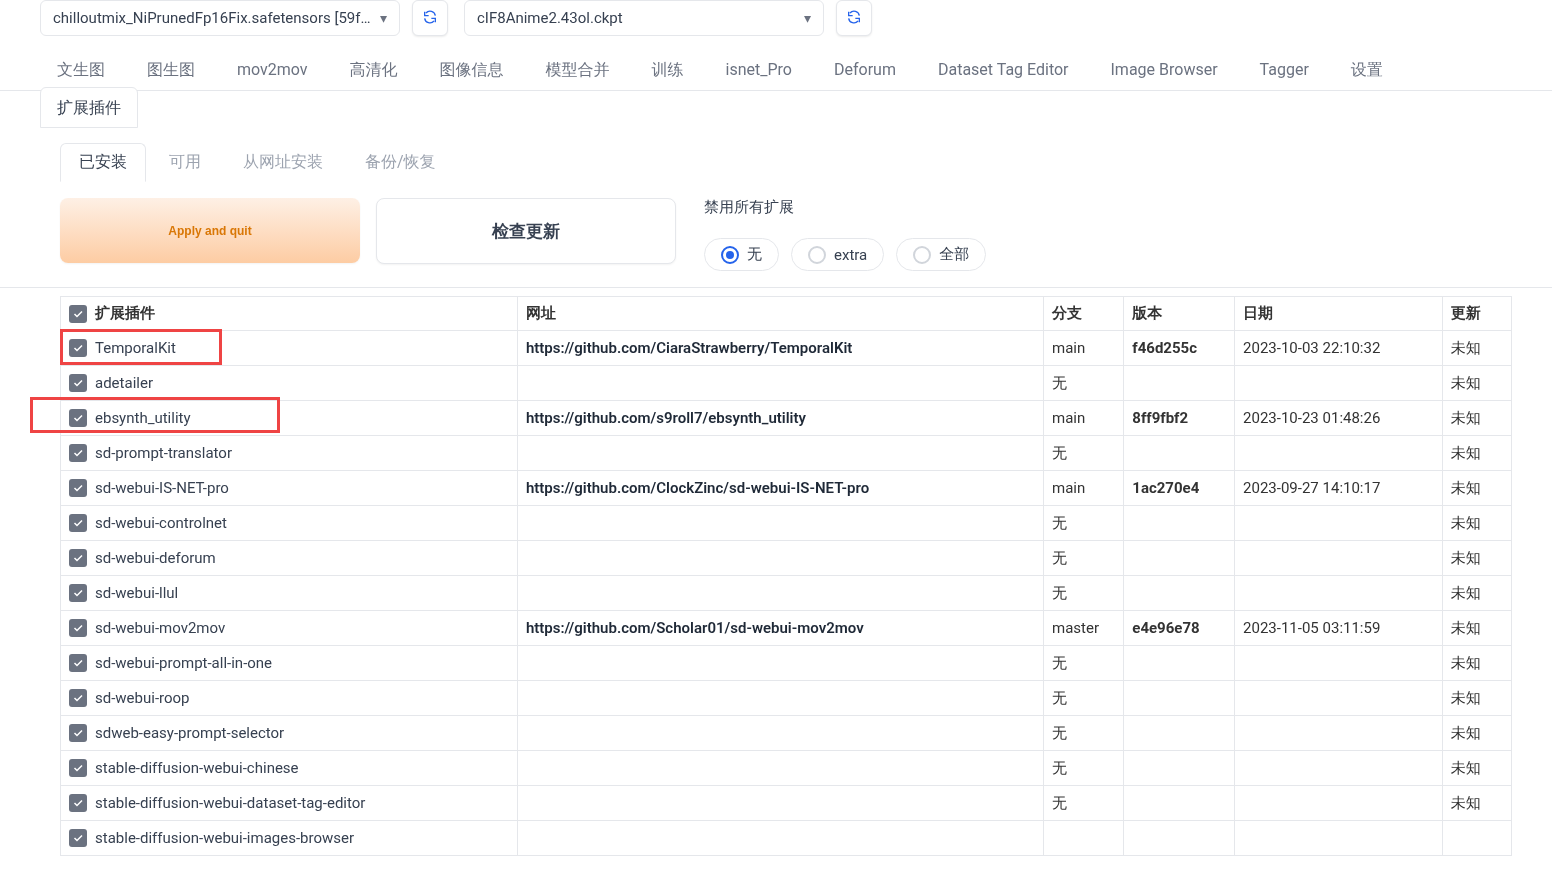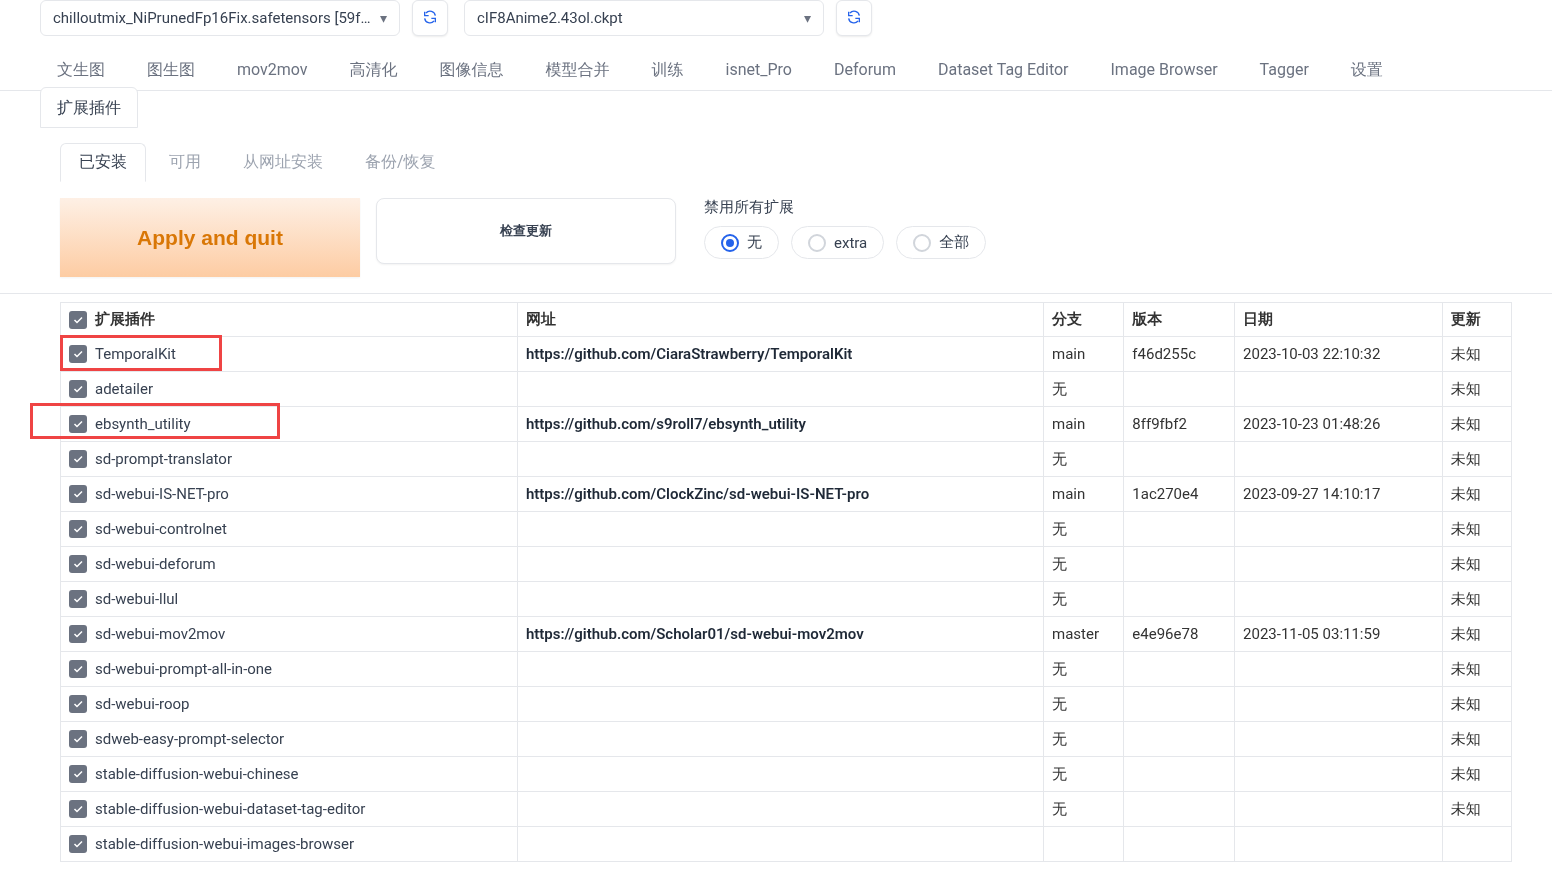--- a/index.html
+++ b/index.html
@@ -16,24 +16,24 @@
     .main-tabs { display: flex; gap: 8px; padding: 0 40px; border-bottom: 1px solid #e5e7eb; flex-wrap: nowrap; }
     .main-tab { padding: 10px 16px 10px 16px; color: #6b7280; cursor: pointer; font-size: 16px; white-space: nowrap; border: 1px solid transparent; border-bottom: none; position: relative; top: 1px; }
     .main-tab.pill { border: 1px solid #e5e7eb; border-radius: 6px 6px 0 0; background: #fff; color: #374151; margin-top: -4px; padding-bottom: 8px; }
     
     .sub-section { padding: 16px 40px 16px 60px; border-bottom: 1px solid #e5e7eb; }
     .sub-tabs { display: flex; gap: 4px; margin-bottom: 16px; }
     .sub-tab { padding: 8px 18px; color: #9ca3af; cursor: pointer; font-size: 16px; border: 1px solid transparent; border-radius: 6px 6px 0 0; }
     .sub-tab.active { color: #374151; border: 1px solid #e5e7eb; border-bottom-color: #fff; background: #fff; position: relative; }
     
     .controls-row { display: flex; gap: 16px; align-items: flex-start; }
-    .btn-apply { width: 300px; height: 79px; border: none; border-radius: 0; background: linear-gradient(180deg, #fef0e5 0%, #fdcca3 100%); color: #d97706; font-size: 21px; font-weight: 600; cursor: pointer; box-shadow: 0 1px 2px rgba(0,0,0,0.05); }
-    .btn-check { width: 300px; height: 66px; border: 1px solid #e5e7eb; border-radius: 8px; background: #fff; color: #374151; font-size: 13px; font-weight: 600; cursor: pointer; box-shadow: 0 1px 2px rgba(0,0,0,0.05); }
+    .btn-apply { width: 300px; height: 65px; border: none; border-radius: 8px; background: linear-gradient(180deg, #fef0e5 0%, #fdcca3 100%); color: #d97706; font-size: 12px; font-weight: 600; cursor: pointer; box-shadow: 0 1px 2px rgba(0,0,0,0.05); }
+    .btn-check { width: 300px; height: 66px; border: 1px solid #e5e7eb; border-radius: 8px; background: #fff; color: #374151; font-size: 17px; font-weight: 600; cursor: pointer; box-shadow: 0 1px 2px rgba(0,0,0,0.05); }
     .disable-group { margin-left: 12px; }
-    .disable-label { font-size: 15px; color: #374151; margin-bottom: 9px; }
+    .disable-label { font-size: 15px; color: #374151; margin-bottom: 21px; }
     .radio-row { display: flex; gap: 12px; }
     .radio-item { display: flex; align-items: center; gap: 8px; border: 1px solid #e5e7eb; border-radius: 20px; padding: 6px 16px; cursor: pointer; }
     .radio-circle { width: 18px; height: 18px; border-radius: 50%; border: 2px solid #d1d5db; position: relative; }
     .radio-circle.selected { border-color: #2563eb; }
     .radio-circle.selected::after { content: ""; position: absolute; width: 8px; height: 8px; background: #2563eb; border-radius: 50%; top: 3px; left: 3px; }
     .radio-text { font-size: 15px; color: #374151; }
     
     .table-wrap { padding: 8px 40px 0 60px; }
     table.ext { width: 100%; border-collapse: collapse; table-layout: fixed; }
     table.ext col.c-name { width: 330px; }
@@ -43,21 +43,21 @@
     table.ext col.c-date { width: 150px; }
     table.ext col.c-upd { width: 50px; }
     table.ext th, table.ext td { border: 1px solid #e5e7eb; padding: 7px 8px; text-align: left; vertical-align: middle; font-size: 15px; }
     table.ext th { font-weight: 700; background: #fff; }
     tr.row td:first-child { padding: 0; }
     .name-inner { display: flex; align-items: center; gap: 8px; padding: 7px 8px; height: 34px; }
     .checkbox { width: 18px; height: 18px; border-radius: 3px; background: #6b7280; display: inline-flex; align-items: center; justify-content: center; flex-shrink: 0; cursor: pointer; }
     .checkbox svg { width: 12px; height: 12px; stroke: #fff; stroke-width: 3; fill: none; }
     .ext-name { color: #374151; }
     .url-cell { font-weight: 600; color: #1f2937; overflow: hidden; text-overflow: ellipsis; white-space: nowrap; margin-left: 16px; }
-    .ver-cell { font-weight: 400; }
+    .ver-cell { font-weight: 700; }
     .red-annot { position: absolute; border: 3px solid #ef4444; pointer-events: none; }
     .table-container { position: relative; }
     #annot1 { top: 33px; left: 0; width: 162px; height: 36px; }
     #annot2 { top: 101px; left: -30px; width: 250px; height: 36px; }
   </style>
 </head>
 <body>
 
 <div class="top-dropdowns">
   <div class="dropdown-wrapper">

